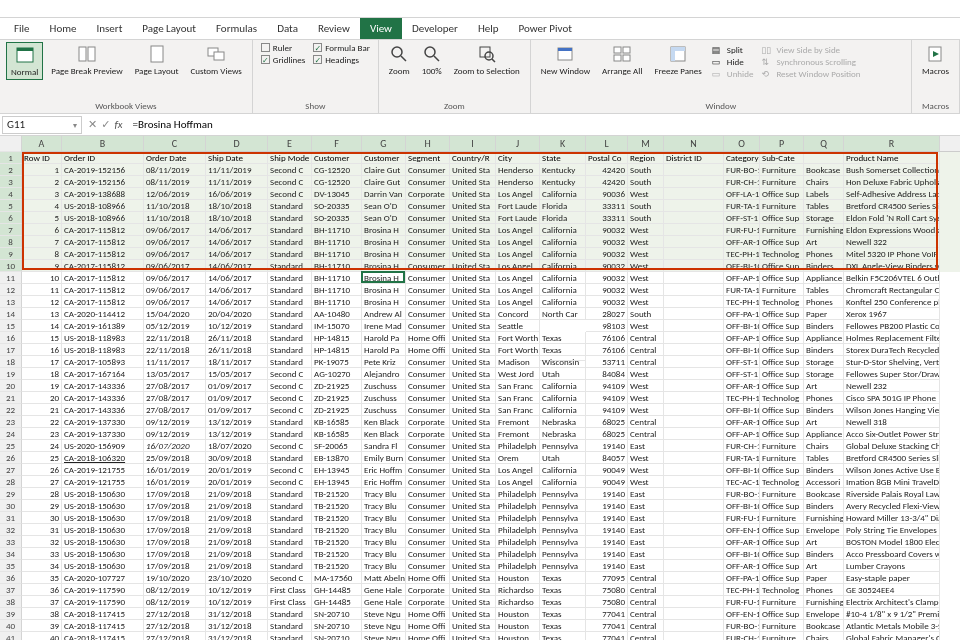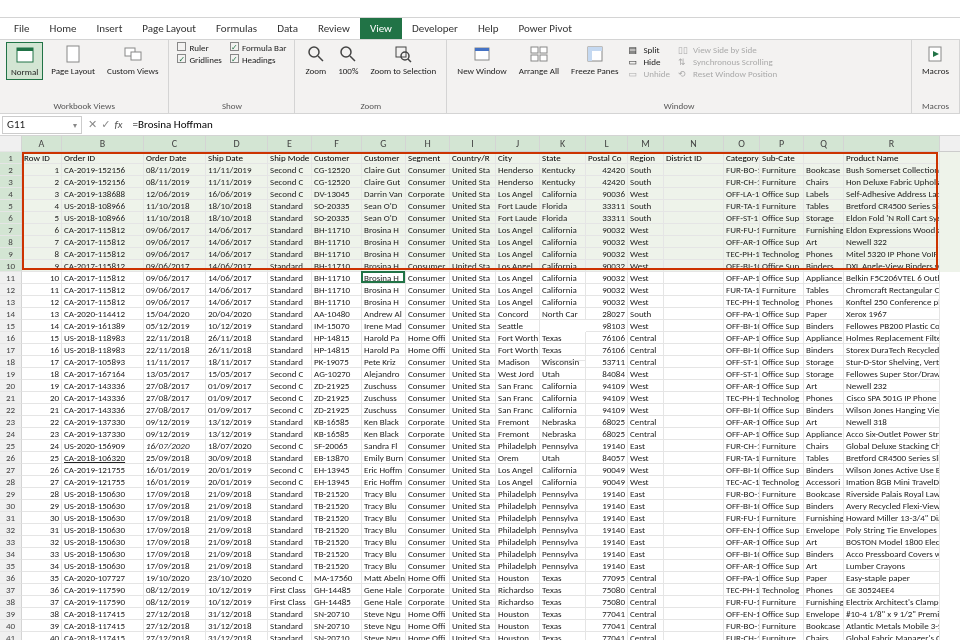--- a/index.html
+++ b/index.html
@@ -18,21 +18,21 @@
 
 .ribbon { height:74px; background:#f3f2f1; border-bottom:1px solid #d4d4d4; display:flex; }
 .rgroup { border-right:1px solid #d4d4d4; display:flex; flex-direction:column; justify-content:space-between; padding:2px 6px; }
 .rgroup .items { display:flex; gap:4px; align-items:flex-start; flex:1; }
 .rgroup .glabel { font-size:9px; color:#555; text-align:center; padding-top:1px; }
 .rbtn-big { display:flex; flex-direction:column; align-items:center; gap:2px; padding:2px 4px; cursor:pointer; }
 .rbtn-big .icon { width:20px; height:20px; }
 .rbtn-big .lbl { font-size:9px; line-height:1.1; text-align:center; }
 .rbtn-big.active { background:#d3e5d3; border:1px solid #217346; }
 .rcol { display:flex; flex-direction:column; gap:1px; font-size:9px; }
-.rrow { display:flex; gap:3px; padding:0 2px; }
+.rrow { display:flex; align-items:center; gap:3px; padding:0 2px; }
 .cb { width:9px; height:9px; border:1px solid #888; display:inline-flex; align-items:center; justify-content:center; font-size:8px; color:#217346; }
 
 
 .fbar { height:22px; border-bottom:1px solid #d4d4d4; display:flex; align-items:center; background:#fff; }
 .namebox { width:80px; height:18px; border:1px solid #ccc; margin:0 2px; padding:1px 4px; font-size:11px; display:flex; align-items:center; background:#fff; }
 .fxarea { display:flex; align-items:center; gap:4px; padding:0 4px; }
 .ftxt { padding-left:6px; color:#000; }
 
 
 .grid-wrap { position:relative; overflow:hidden; height:calc(640px - 18px - 22px - 74px - 22px); }
@@ -79,20 +79,29 @@
   <div class="rgroup">
     <div class="items">
       <div class="rbtn-big active">
           <span class="icon">
             <svg viewBox="0 0 20 20">
               <rect x="2" y="3" width="16" height="14" fill="#fff" stroke="#217346"></rect>
               <rect x="2" y="3" width="16" height="3" fill="#217346"></rect>
             </svg>
           </span>
           <span class="lbl">Normal</span>
+        </div>
+      <div class="rbtn-big">
+          <span class="icon">
+            <svg viewBox="0 0 20 20">
+              <rect x="2" y="3" width="7" height="14" fill="#fff" stroke="#888"></rect>
+              <rect x="11" y="3" width="7" height="14" fill="#fff" stroke="#888"></rect>
+            </svg>
+          </span>
+          <span class="lbl">Page Break Preview</span>
         </div>
       <div class="rbtn-big">
           <span class="icon">
             <svg viewBox="0 0 20 20">
               <rect x="4" y="2" width="12" height="16" fill="#fff" stroke="#888"></rect>
             </svg>
           </span>
           <span class="lbl">Page Layout</span>
         </div>
       <div class="rbtn-big">
@@ -716,21 +725,21 @@
         <div class="cell c-H" style="width: 44px;">Consumer</div>
         <div class="cell c-I" style="width: 46px;">United Sta</div>
         <div class="cell c-J" style="width: 44px;">San Franc</div>
         <div class="cell c-K" style="width: 46px;">California</div>
         <div class="cell c-L num" style="width: 42px;">94109</div>
         <div class="cell c-M" style="width: 36px;">West</div>
         <div class="cell c-N" style="width: 60px;"></div>
         <div class="cell c-O" style="width: 36px;">TEC-PH-1</div>
         <div class="cell c-P" style="width: 44px;">Technolog</div>
         <div class="cell c-Q" style="width: 40px;">Phones</div>
-        <div class="cell c-R" style="width: 96px; text-align: center;">Cisco SPA 501G IP Phone</div>
+        <div class="cell c-R" style="width: 96px;">Cisco SPA 501G IP Phone</div>
       </div>
       <div class="row">
         <div class="rowhead">22</div>
         <div class="cell c-A num" style="width: 40px;">21</div>
         <div class="cell c-B" style="width: 82px;">CA-2017-143336</div>
         <div class="cell c-C" style="width: 62px;">27/08/2017</div>
         <div class="cell c-D" style="width: 62px;">01/09/2017</div>
         <div class="cell c-E" style="width: 44px;">Second C</div>
         <div class="cell c-F" style="width: 50px;">ZD-21925</div>
         <div class="cell c-G" style="width: 44px;">Zuschuss</div>

